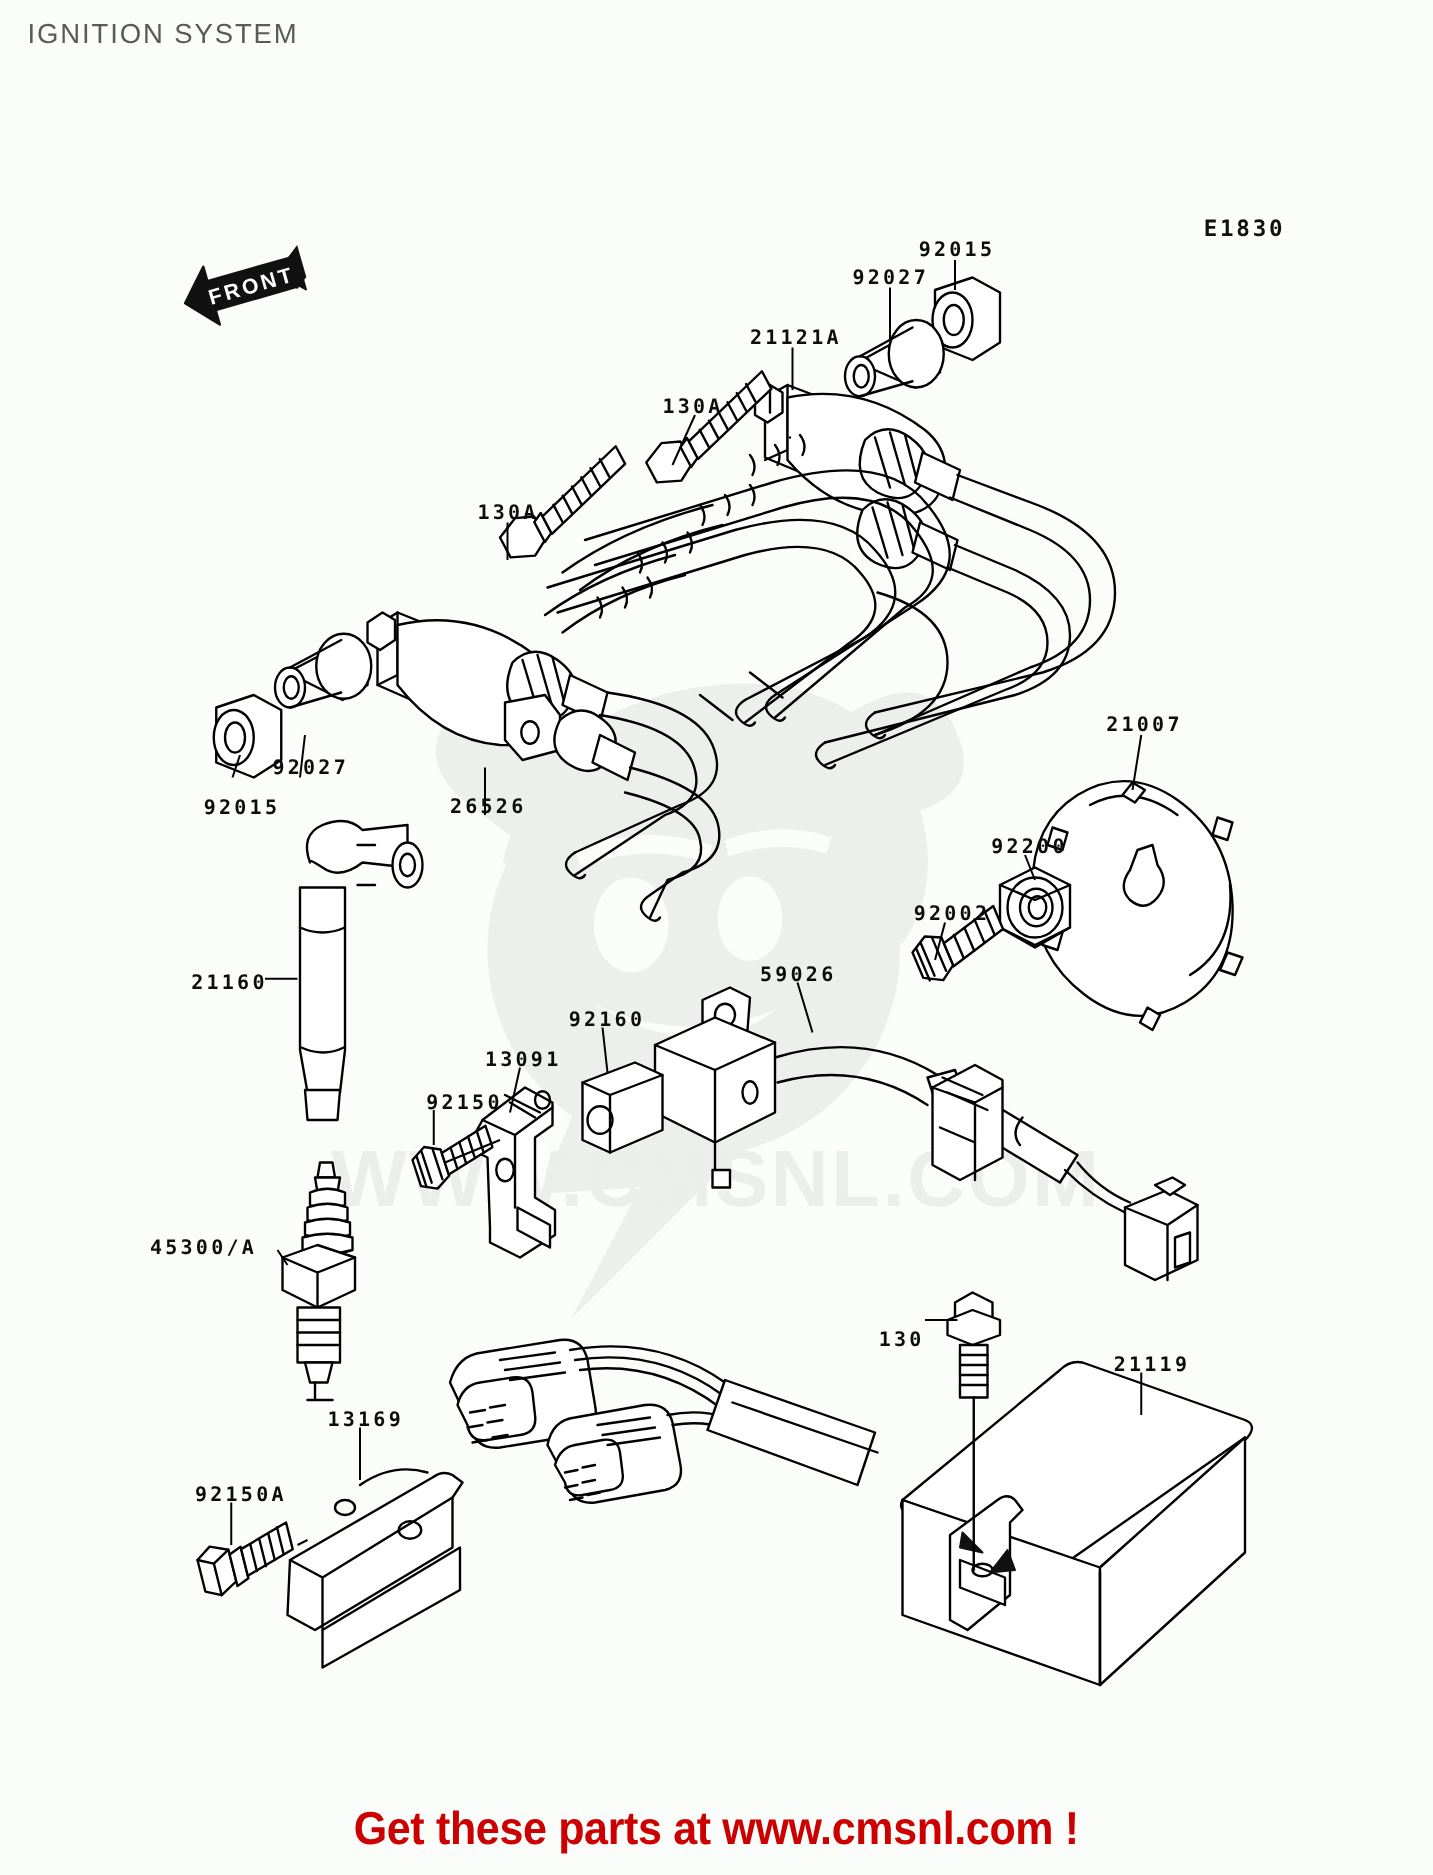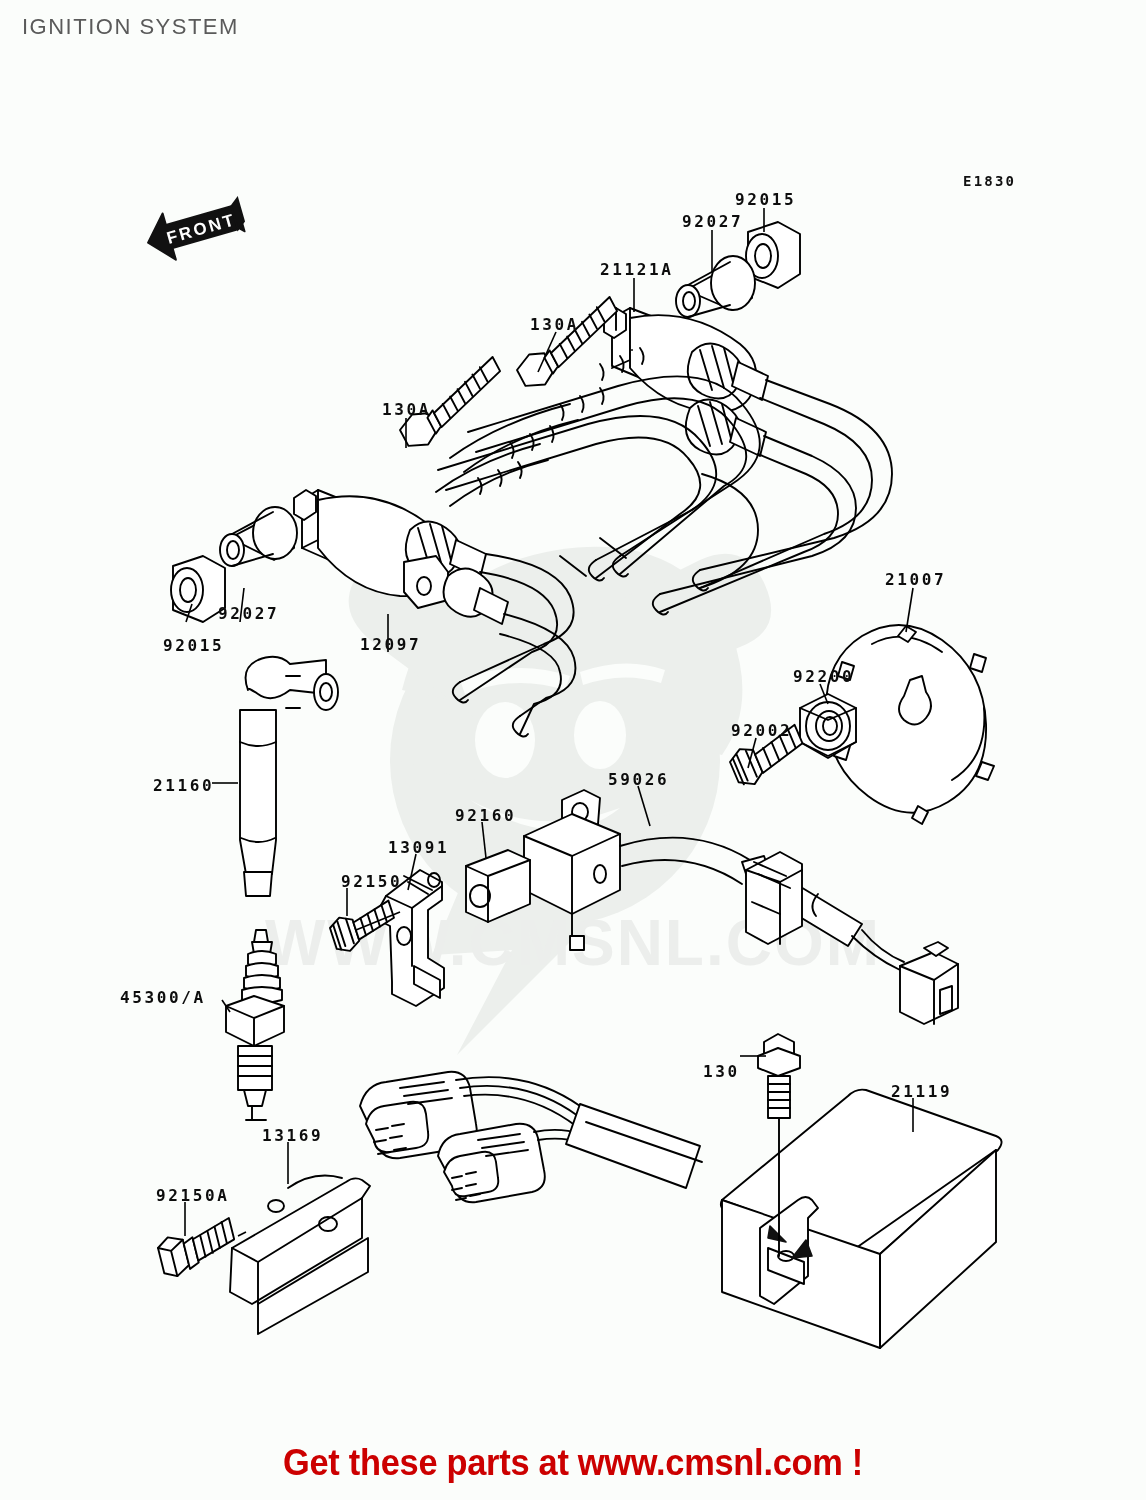--- a/index.html
+++ b/index.html
@@ -12,21 +12,21 @@
   #page{position:absolute;left:0;top:0;width:1146px;height:1500px;}
 
   
   #title{
     position:absolute;left:22px;top:14px;
     font-family:"Liberation Sans","DejaVu Sans",sans-serif;
     font-size:22px;letter-spacing:1.5px;color:#5a5a5a;font-weight:400;
   }
   #diagcode{
     position:absolute;left:963px;top:173px;
-    font-size:14px;letter-spacing:2.2px;color:#111;font-weight:bold;
+    font-size:18px;letter-spacing:2.2px;color:#111;font-weight:bold;
   }
 
   
   #footer{
     position:absolute;left:0;top:1442px;width:1146px;text-align:center;
     font-family:"Liberation Sans","DejaVu Sans",sans-serif;
     font-size:37px;font-weight:bold;color:#cc0000;
     letter-spacing:-0.3px;transform:scaleX(.93);transform-origin:center;
   }
 
@@ -445,21 +445,21 @@
 
   </svg>
 
   <div class="lbl" style="left: 735px; top: 190px;">92015</div>
   <div class="lbl" style="left: 682px; top: 212px;">92027</div>
   <div class="lbl" style="left: 600px; top: 260px;">21121A</div>
   <div class="lbl" style="left: 530px; top: 315px;">130A</div>
   <div class="lbl" style="left: 382px; top: 400px;">130A</div>
   <div class="lbl" style="left: 218px; top: 604px;">92027</div>
   <div class="lbl" style="left: 163px; top: 636px;">92015</div>
-  <div class="lbl" style="left: 360px; top: 635px;">12097</div>
+  <div class="lbl" style="left: 360px; top: 635px;">26526</div>
   <div class="lbl" style="left: 885px; top: 570px;">21007</div>
   <div class="lbl" style="left: 793px; top: 667px;">92200</div>
   <div class="lbl" style="left: 731px; top: 721px;">92002</div>
   <div class="lbl" style="left: 153px; top: 776px;">21160</div>
   <div class="lbl" style="left: 120px; top: 988px;">45300/A</div>
   <div class="lbl" style="left: 608px; top: 770px;">59026</div>
   <div class="lbl" style="left: 455px; top: 806px;">92160</div>
   <div class="lbl" style="left: 388px; top: 838px;">13091</div>
   <div class="lbl" style="left: 325px; top: 872px; margin-left: 16px;">92150</div>
   <div class="lbl" style="left: 703px; top: 1062px;">130</div>

